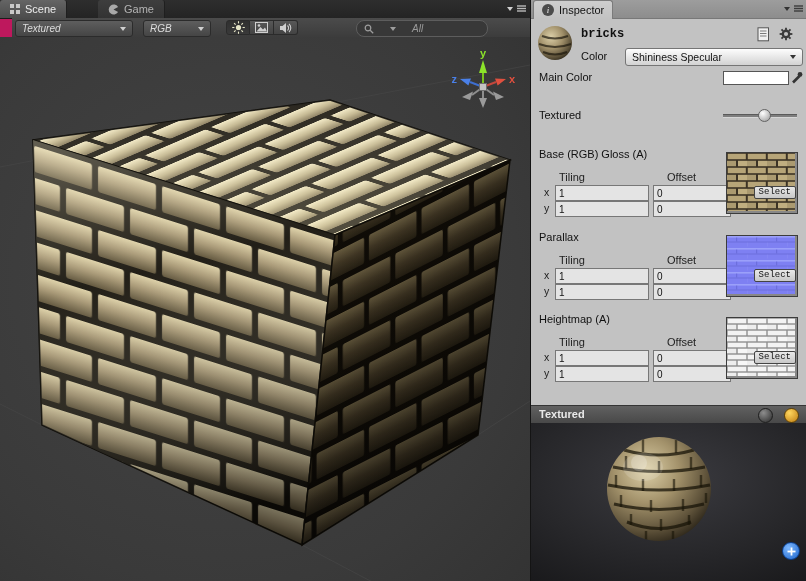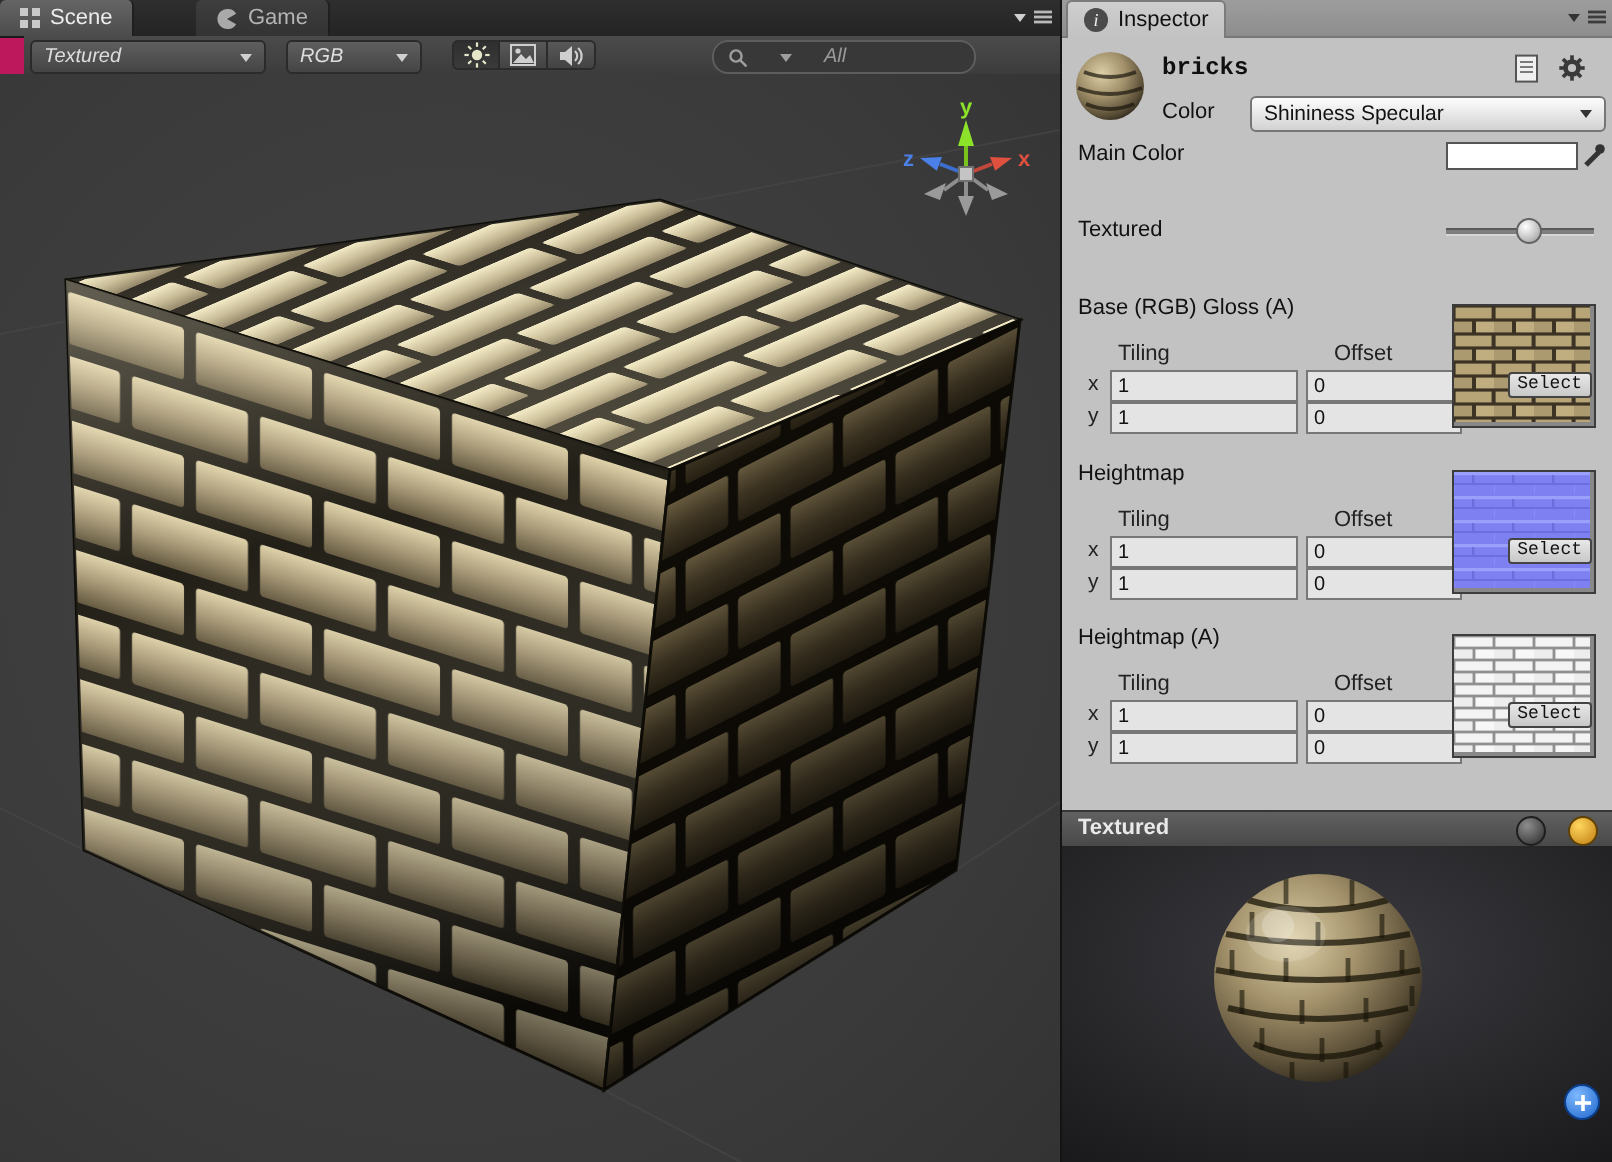--- a/index.html
+++ b/index.html
@@ -371,21 +371,21 @@
               <rect x="11" y="7.8" width="18" height="5.4" fill="#c0ae80"></rect>
             </pattern>
           </defs>
           <rect width="68" height="58" fill="url(#pThB)"></rect>
         </svg>
         <button class="select-btn">Select</button>
       </div>
     </div>
 
     <div class="tex-section" style="top:231px">
-      <div class="sec-title">Heightmap</div>
+      <div class="sec-title">Parallax</div>
       <div class="col-head th-tiling">Tiling</div>
       <div class="col-head th-offset">Offset</div>
       <div class="axis-label ax-x">x</div>
       <div class="axis-label ax-y">y</div>
       <input class="field f-xt" value="1" style="">
       <input class="field f-xo" value="0" style="">
       <input class="field f-yt" value="1" style="">
       <input class="field f-yo" value="0" style="">
       <div class="thumb">
         <svg width="68" height="58" viewBox="0 0 68 58">

